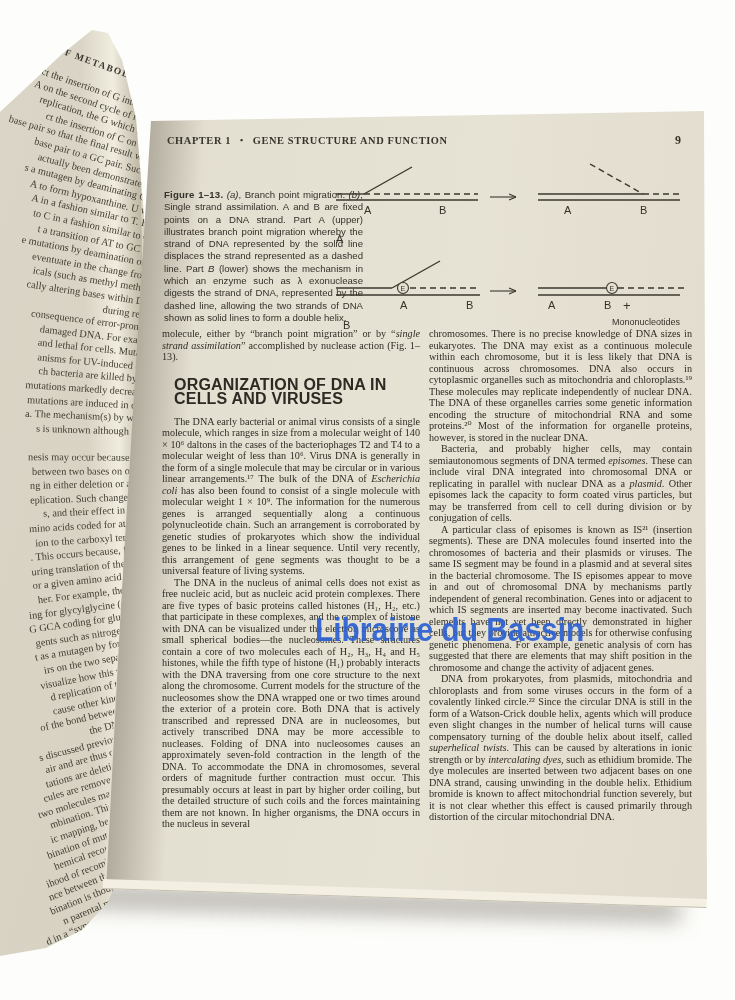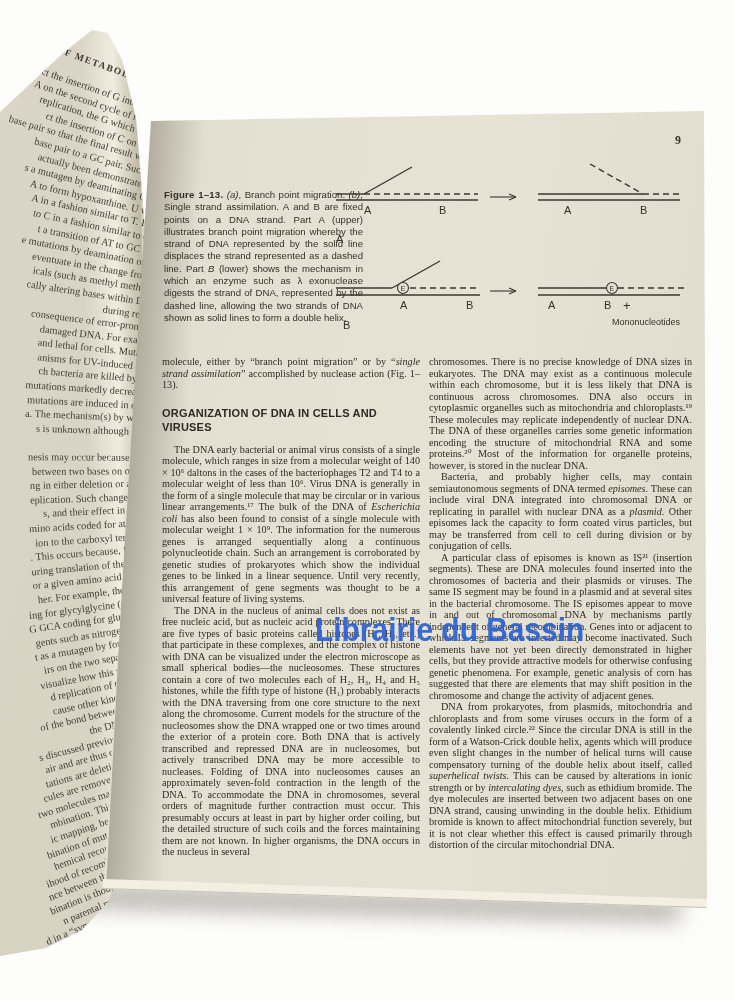--- a/index.html
+++ b/index.html
@@ -79,31 +79,31 @@
   .fig-svg{position:absolute;left:328px;top:148px;}
   .fig-svg text{
     font-family:"Liberation Sans","DejaVu Sans",sans-serif;
     fill:#34312a;font-size:11px;
   }
   .fig-svg text.small{font-size:9px;}
   .fig-svg text.enz{font-size:7px;}
   .fig-svg text.plus{font-size:13px;}
   
   .col{
-    position:absolute;top:356px;width:258px;
+    position:absolute;top:328px;width:258px;
     font-size:10.2px;line-height:11.5px;text-align:justify;color:#2f2c25;
   }
   .col.left{left:162px;}
   .col.right{left:429px;width:263px;}
   .para{margin:0;text-indent:12px;}
   .para.cont{text-indent:0;}
   .sec-heading{
-    margin:15px 0 9px 0;
-    font-family:"Liberation Sans","DejaVu Sans",sans-serif;
-    font-weight:bold;font-size:11px;line-height:14.5px;
+    margin:15px 0 9px 12px;
+    font-family:"Liberation Sans","DejaVu Sans",sans-serif;
+    font-weight:bold;font-size:16px;line-height:14.5px;
     letter-spacing:.2px;text-align:left;color:#2d2a23;
   }
   
   .watermark{
     position:absolute;left:315px;top:610px;z-index:10;
     font-family:"Liberation Sans","DejaVu Sans",sans-serif;
     font-size:34px;font-weight:bold;white-space:nowrap;
     transform:scaleX(.88);transform-origin:0 0;
     opacity:.93;
   }
@@ -183,20 +183,23 @@
       <div class="lp-line" style="transform: rotate(-24.6154deg);">ingle strand of one DNA molecule</div>
       <div class="lp-line" style="transform: rotate(-25.3077deg);">o pair with one of the two strands of</div>
       <div class="lp-line" style="transform: rotate(-26deg);">ould displace a strand of the second</div>
     </div>
 </div>
 
 <div class="page-edge"></div>
 <div class="right-page">
   <div class="spine-shade"></div>
 
+  <div class="rp-header">
+    <span>CHAPTER 1</span><span class="bullet">•</span><span>GENE STRUCTURE AND FUNCTION</span>
+  </div>
   <div class="rp-pagenum">9</div>
 
   <div class="fig-caption">
     <b>Figure 1–13.</b><span> <i>(a)</i>, Branch point migration. <i>(b)</i>, Single strand assimilation. A and B are fixed points on a DNA strand. Part A (upper) illustrates branch point migration whereby the strand of DNA represented by the solid line displaces the strand represented as a dashed line. Part <i>B</i> (lower) shows the mechanism in which an enzyme such as λ exonuclease digests the strand of DNA, represented by the dashed line, allowing the two strands of DNA shown as solid lines to form a double helix.</span>
   </div>
 
   <svg class="fig-svg" width="382" height="198" viewBox="0 0 382 198">
     <g stroke="#3a372e" stroke-width="1.4" fill="none">
 
       <path d="M8,52 L150,52"></path>

